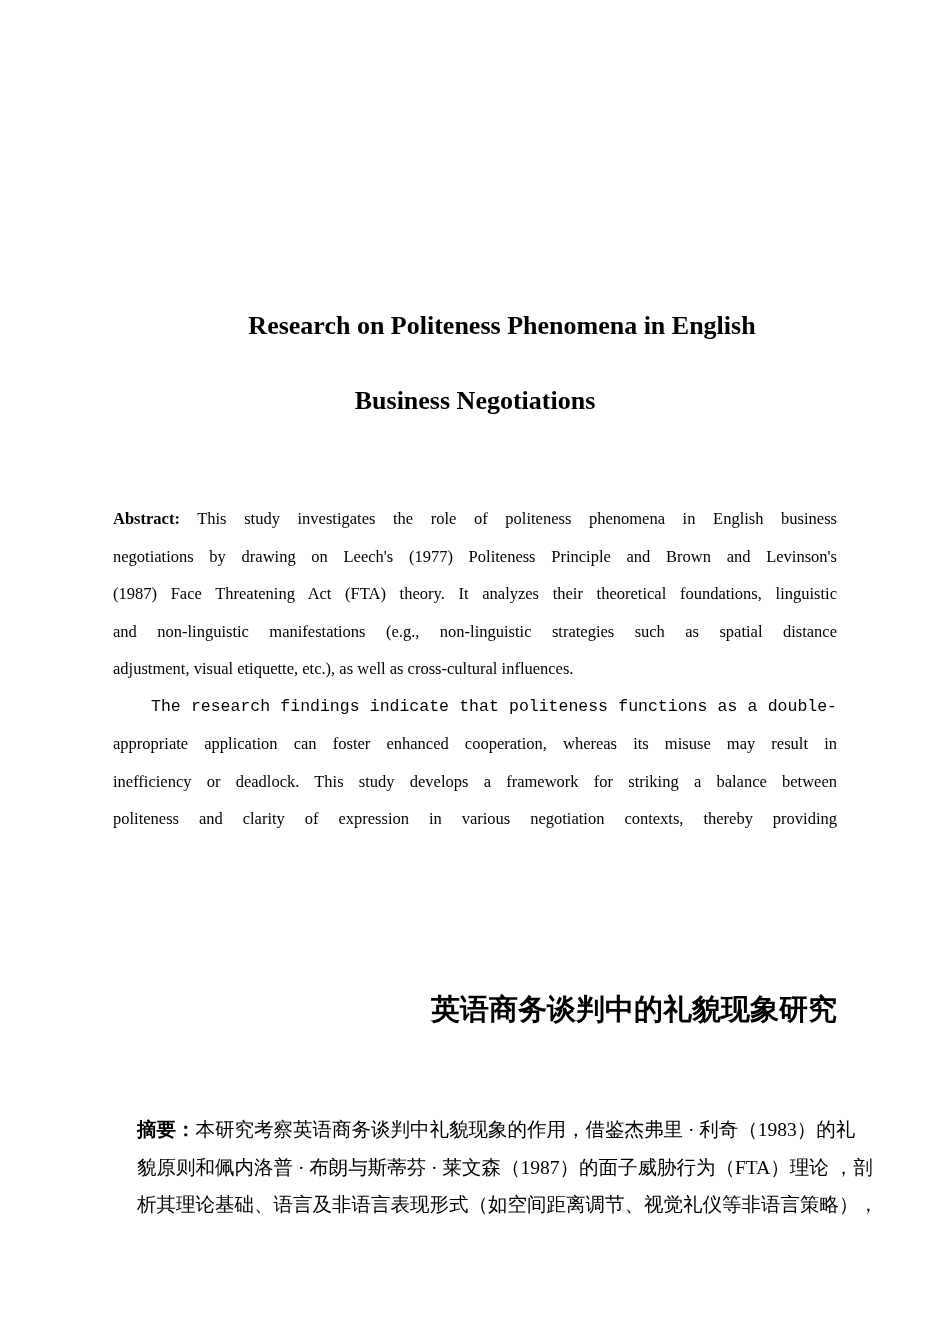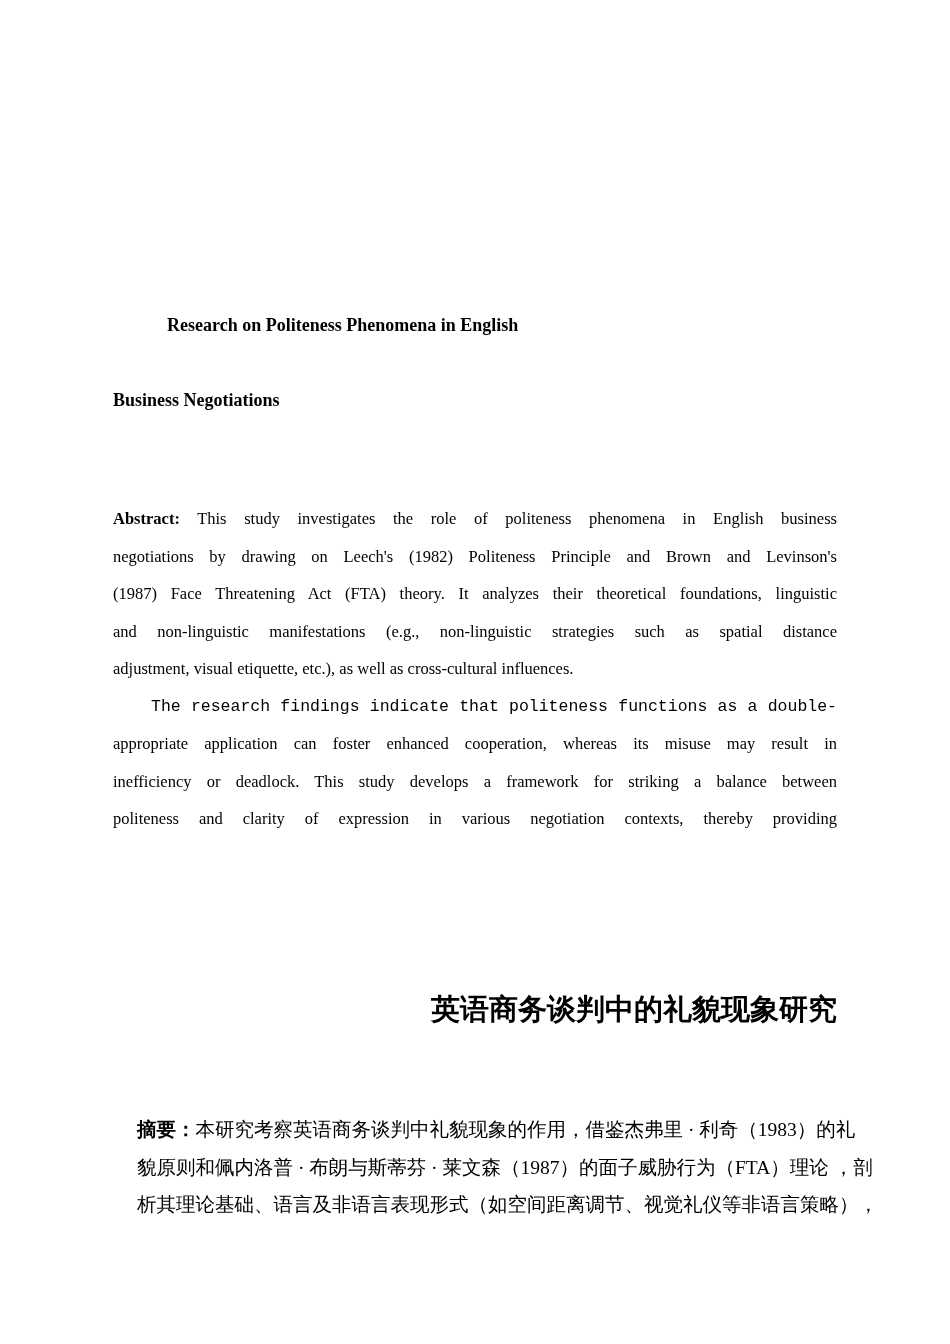--- a/index.html
+++ b/index.html
@@ -22,23 +22,24 @@
     background: #ffffff;
   }
   .block {
     position: absolute;
     left: 113px;
     width: 724px;
   }
   
   .title-en {
     top: 288px;
-    font-size: 18px;
+    font-size: 26px;
     font-weight: bold;
     line-height: 75px;
+    text-align: center;
   }
   .title-en .tl1 { text-indent: 54px; }
   .title-en .tl2 { text-indent: 0; }
   
   .abstract-en {
     top: 500px;
     font-size: 16.5px;
     line-height: 37.5px;
   }
   .jline {
@@ -94,21 +95,21 @@
 <div class="page">
 
   <div class="block title-en">
     <div class="tl1">Research on Politeness Phenomena in English</div>
     <div class="tl2">Business Negotiations</div>
   </div>
 
   <div class="block abstract-en">
     <div class="jline"><span class="blabel">Abstract:</span><span> This study investigates the role of politeness phenomena in English business</span></div>
     <div>
-        <div class="tline">negotiations by drawing on Leech's (1982) Politeness Principle and Brown and Levinson's</div>
+        <div class="tline">negotiations by drawing on Leech's (1977) Politeness Principle and Brown and Levinson's</div>
         <div class="tline">(1987) Face Threatening Act (FTA) theory. It analyzes their theoretical foundations, linguistic</div>
         <div class="tline">and non-linguistic manifestations (e.g., non-linguistic strategies such as spatial distance</div>
         <div class="tline lastline">adjustment, visual etiquette, etc.), as well as cross-cultural influences.</div>
       </div>
     <div class="para2">
         <div class="tline">The research findings indicate that politeness functions as a double-edged sword: its</div>
         <div class="tline">appropriate application can foster enhanced cooperation, whereas its misuse may result in</div>
         <div class="tline">inefficiency or deadlock. This study develops a framework for striking a balance between</div>
         <div class="tline">politeness and clarity of expression in various negotiation contexts, thereby providing</div>
       </div>

